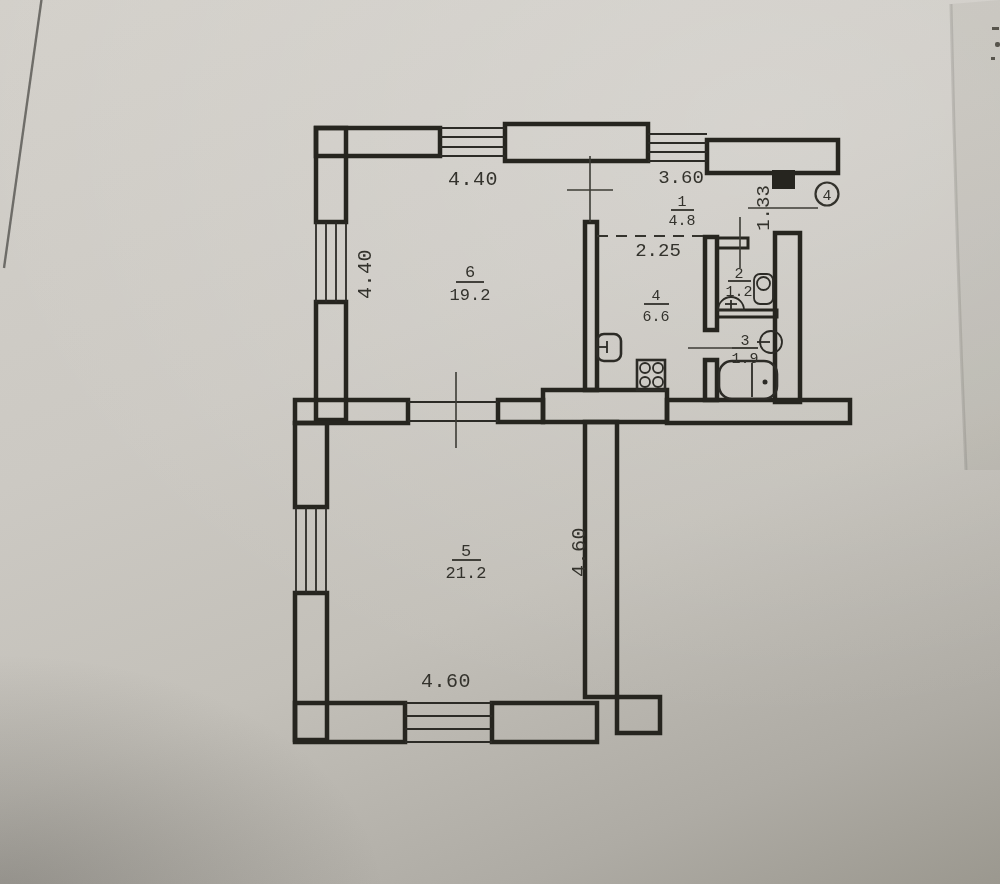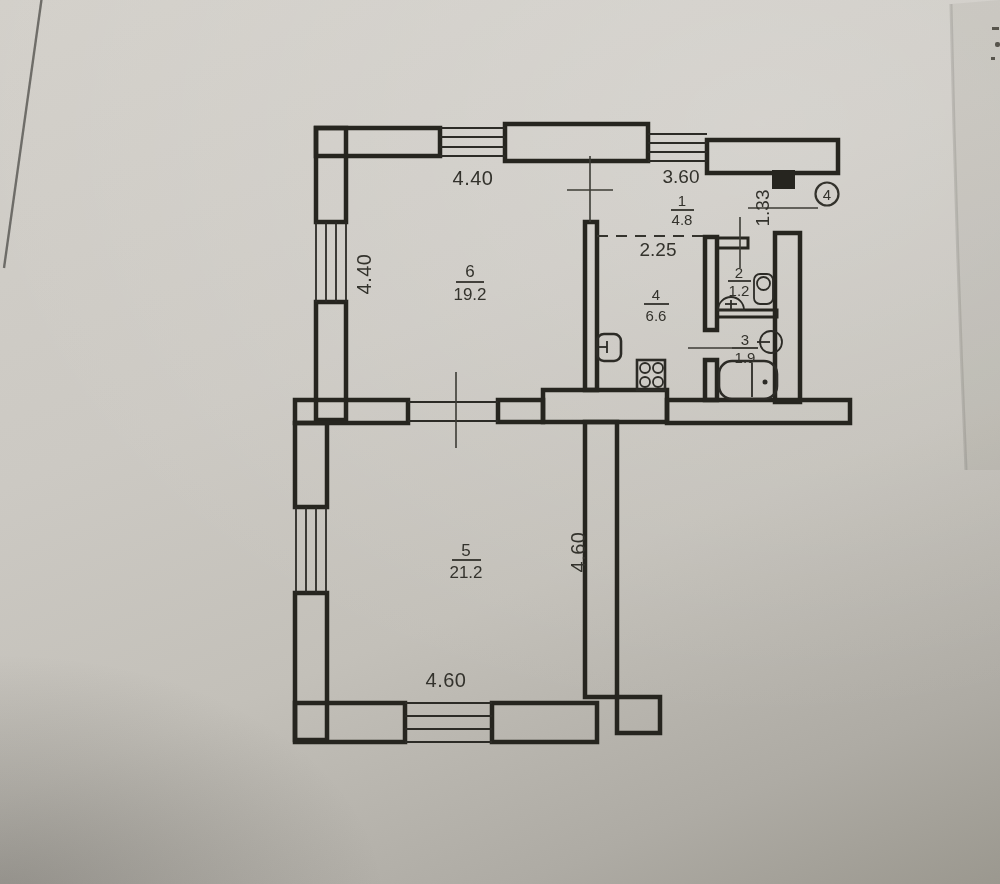--- a/index.html
+++ b/index.html
@@ -2,21 +2,21 @@
 <html><head>
 <meta charset="utf-8">
 <style>
   html,body{margin:0;padding:0;background:#8f8c85;}
   .photo{
     position:relative;width:1000px;height:884px;overflow:hidden;
     background:
       radial-gradient(55% 40% at 0% 102%, rgba(35,33,29,.28), rgba(35,33,29,0) 70%),
       radial-gradient(130% 110% at 76% 14%, rgba(255,255,255,.18), rgba(255,255,255,0) 62%),
       linear-gradient(158deg,#d3d0ca 0%,#ccc9c3 38%,#c3c0b9 62%,#aeaba4 85%,#9b988f 100%);
-    font-family:Liberation Sans, sans-serif;
+    font-family:Liberation Mono, monospace;
   }
   svg{position:absolute;left:0;top:0;}
   .wall{fill:none;stroke:#26251f;stroke-width:4.5;stroke-linejoin:miter;}
   .wall-thin{fill:none;stroke:#26251f;stroke-width:3;}
   .wall-fill{fill:#26251f;stroke:none;}
   .winline{stroke:#2c2b26;stroke-width:1.8;fill:none;}
   .leader{stroke:#3c3b35;stroke-width:1.6;fill:none;}
   .dashed{stroke:#35342e;stroke-width:2.2;fill:none;stroke-dasharray:11 8;}
   .fixture{fill:none;stroke:#2c2b26;stroke-width:2.6;}
   .fixture-thin{fill:none;stroke:#2c2b26;stroke-width:1.8;}

